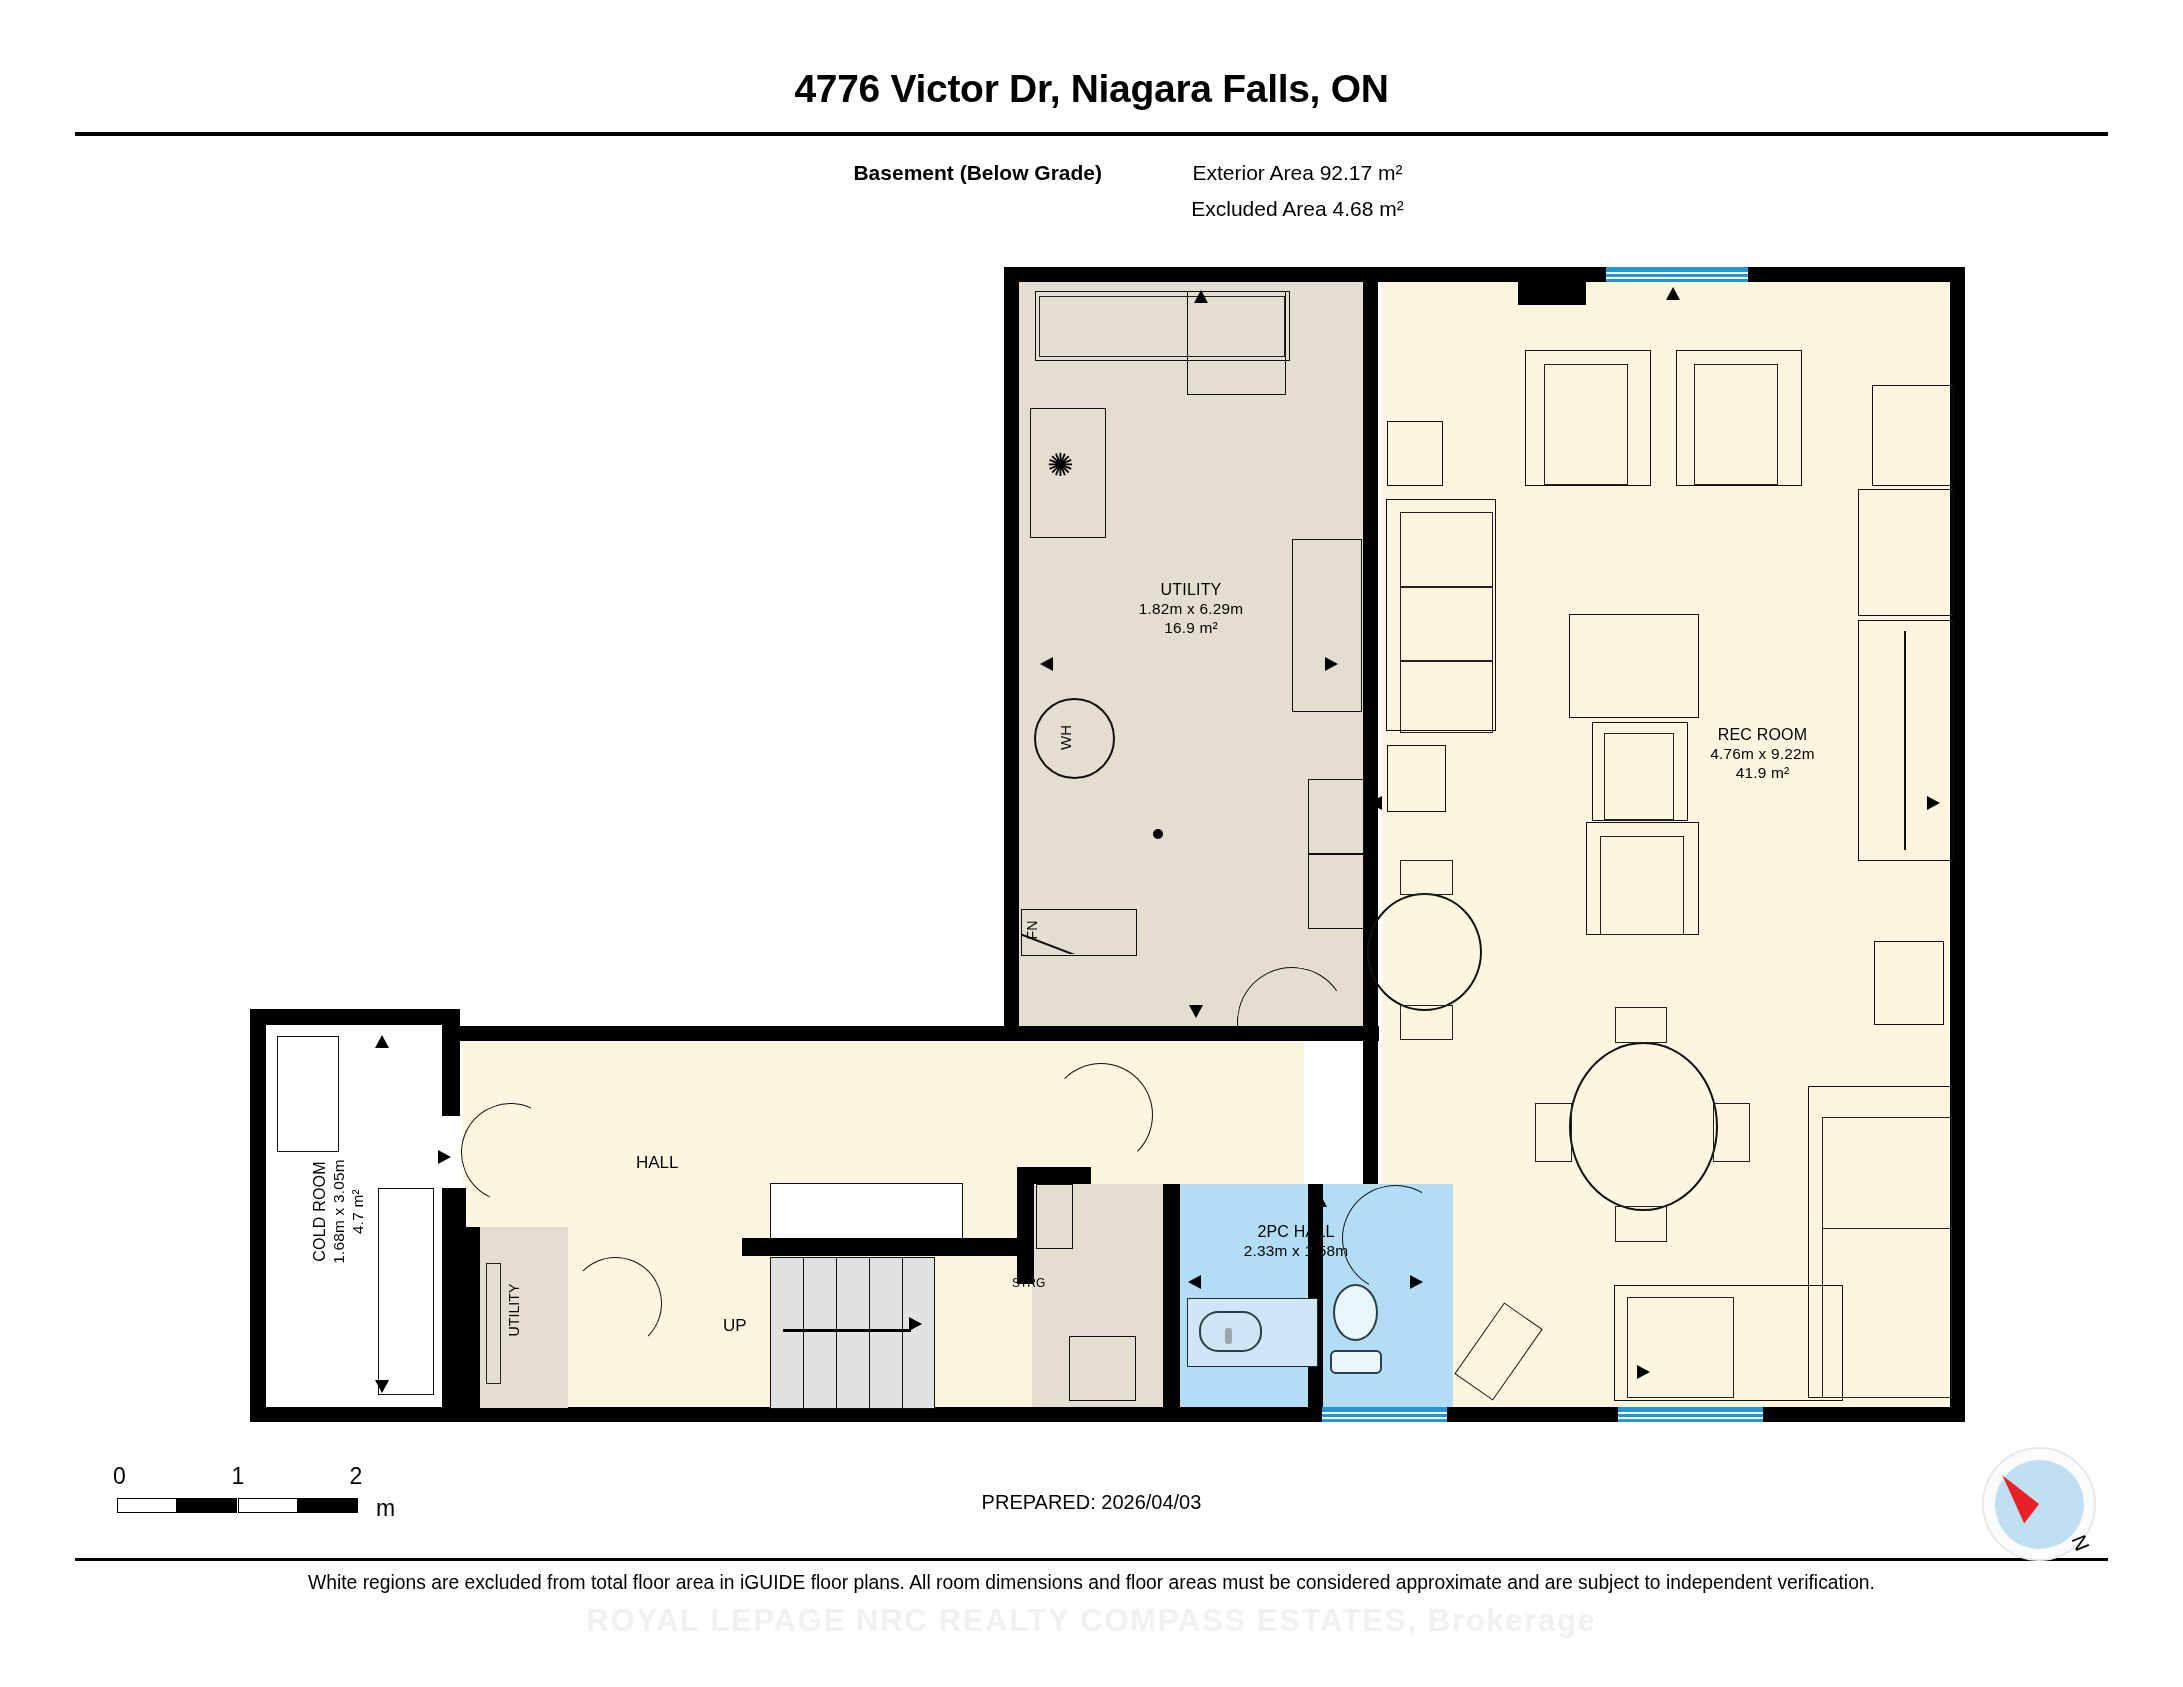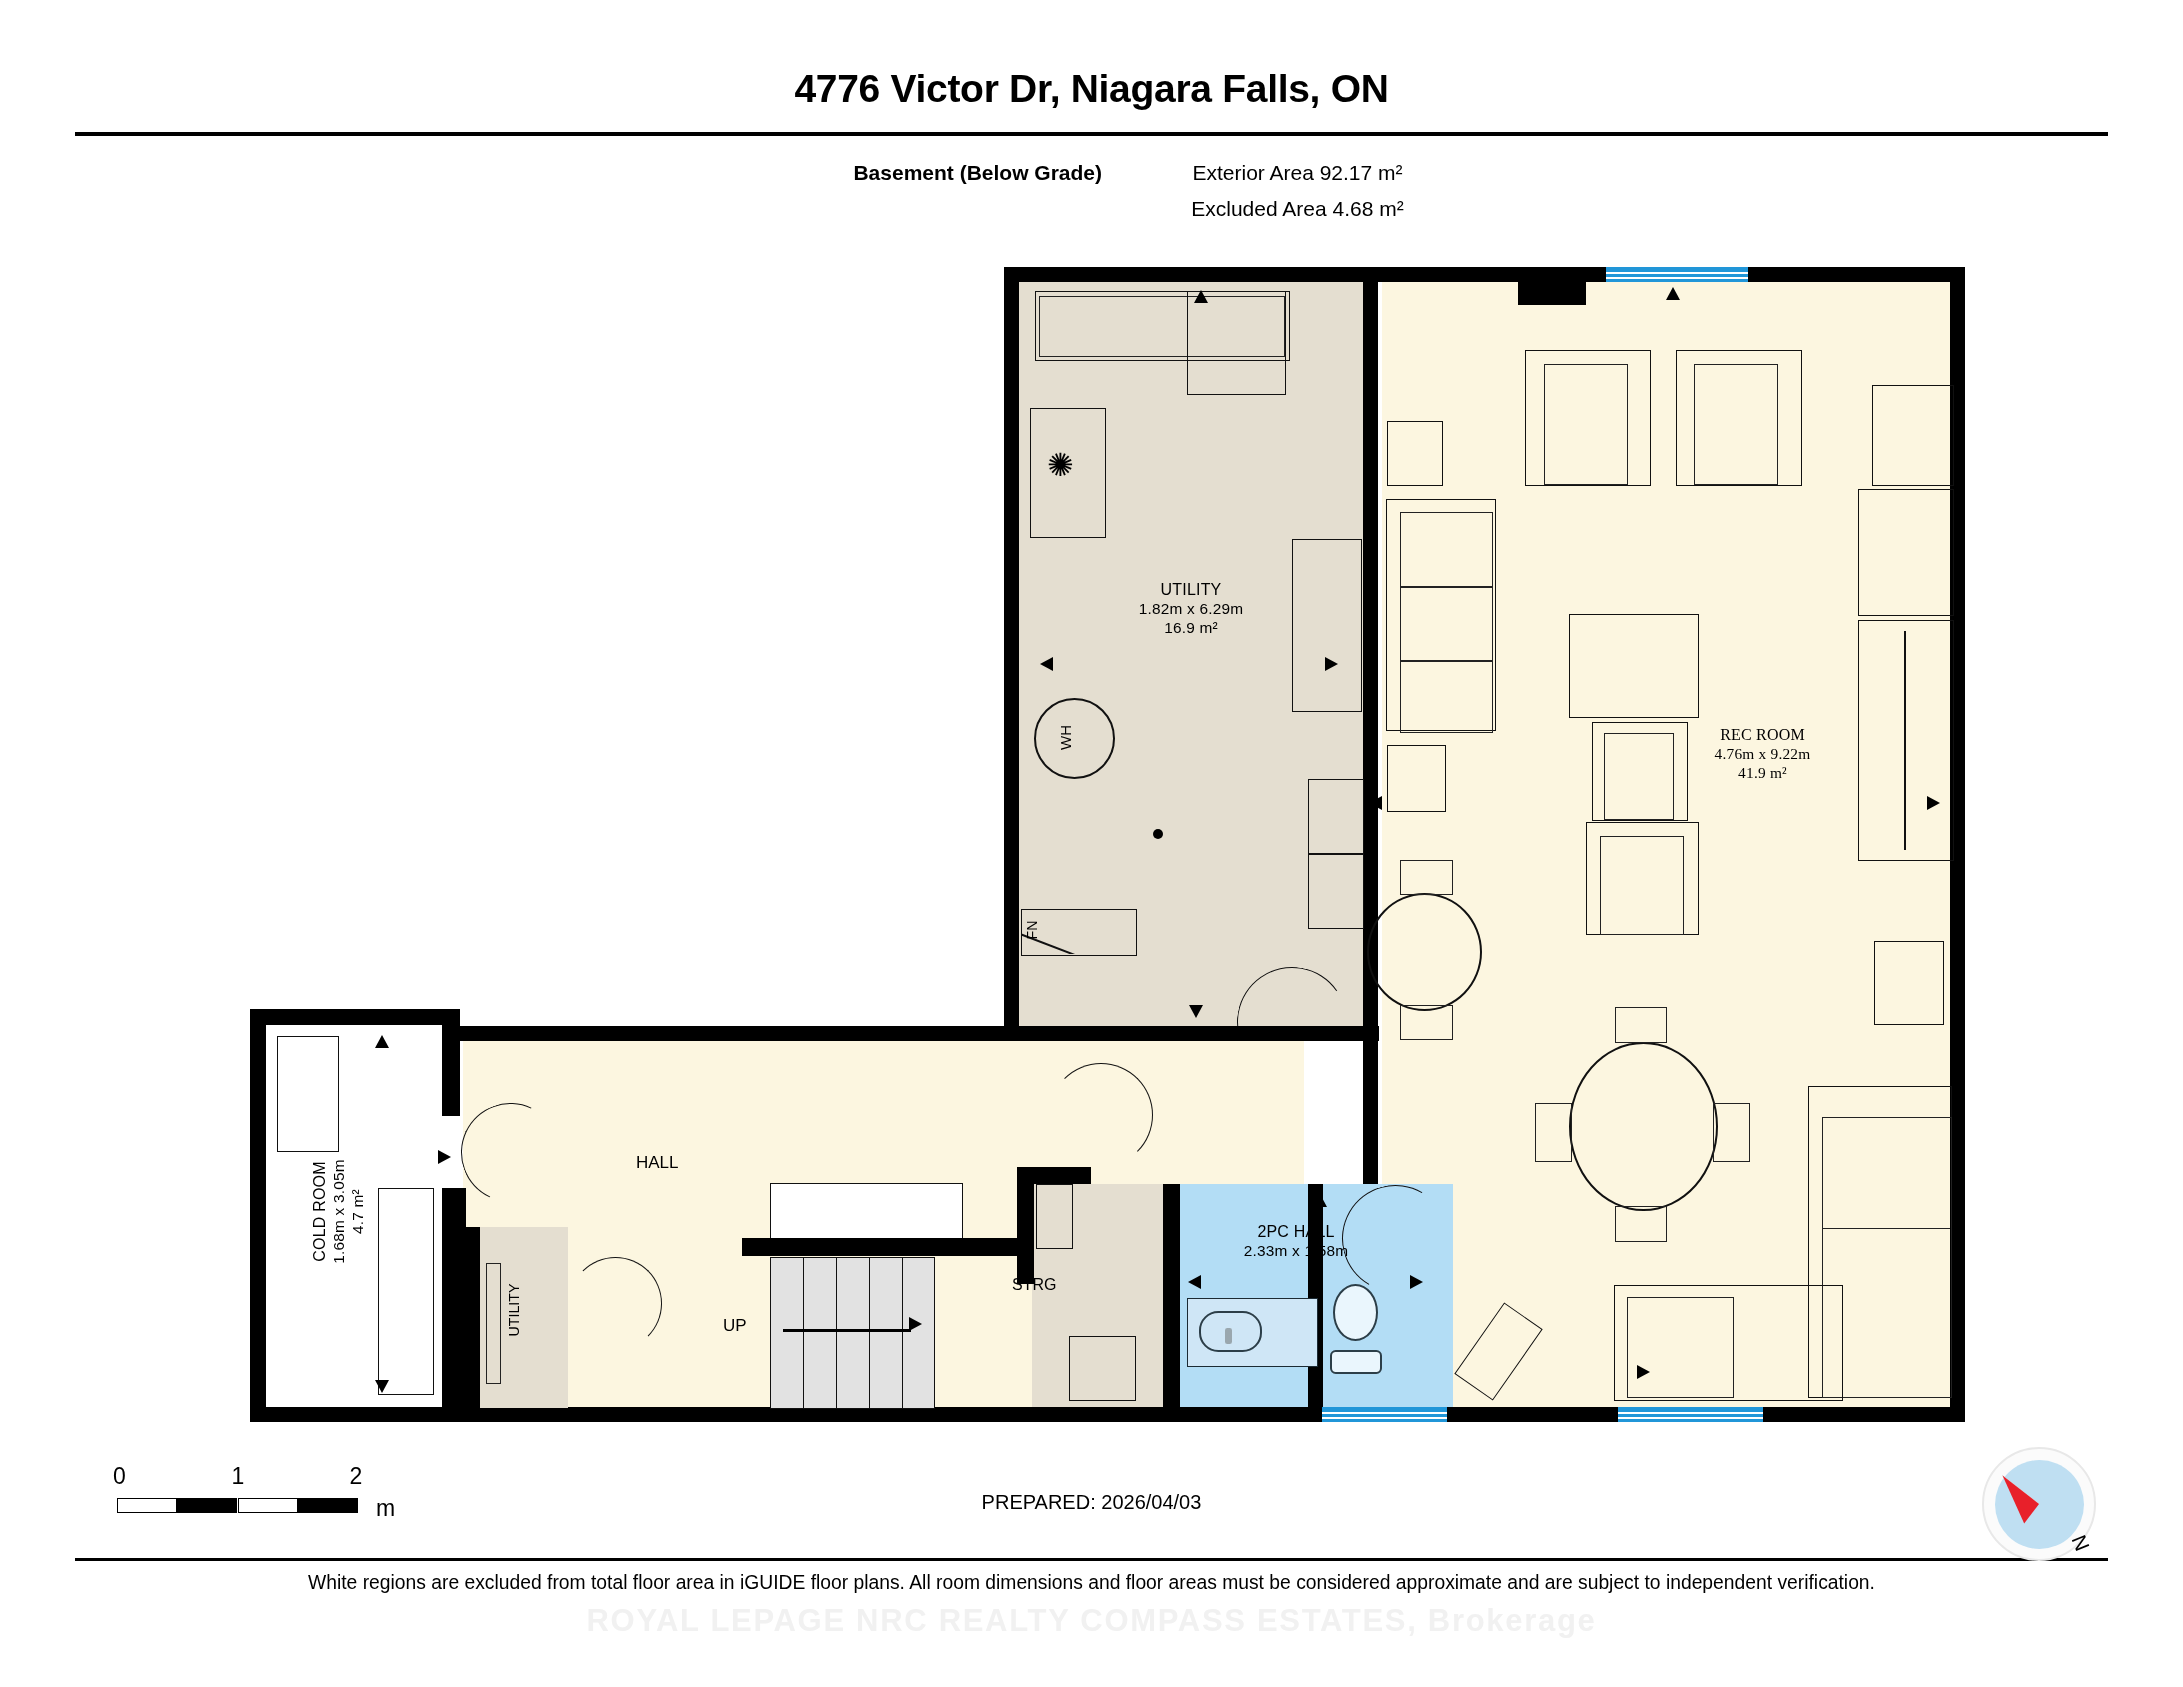--- a/index.html
+++ b/index.html
@@ -186,21 +186,21 @@
   <div class="furn-thin" style="left:1535px;top:1103px;width:35px;height:57px;"></div>
   <div class="furn-thin" style="left:1713px;top:1103px;width:35px;height:57px;"></div>
 
   <div class="furn" style="left:1808px;top:1086px;width:142px;height:310px;"></div>
   <div class="furn-thin" style="left:1822px;top:1117px;width:128px;height:279px;"></div>
   <div class="furn-thin" style="left:1822px;top:1228px;width:128px;height:1.1px;border:none;border-top:1.1px solid #222;"></div>
   <div class="furn" style="left:1614px;top:1285px;width:227px;height:114px;"></div>
   <div class="furn-thin" style="left:1627px;top:1297px;width:105px;height:99px;"></div>
   <div class="arrowR" style="left:1637px;top:1365px;"></div>
 
-  <div class="rlabel" style="left:1629px;top:725px;width:267px;font-family:Liberation Serif, serif;">
+  <div class="rlabel" style="left:1629px;top:725px;width:267px;">
     <div class="nm">REC ROOM</div>
     <div>4.76m x 9.22m</div>
     <div>41.9 m²</div>
   </div>
 
   <div class="room fill-cream" style="left:463px;top:1040px;width:841px;height:367px;"></div>
   <div class="wall" style="left:449px;top:1026px;width:864px;height:15px;"></div>
   <div class="wall" style="left:250px;top:1407px;width:1063px;height:15px;"></div>
 
   <div class="tinylabel" style="left:636px;top:1153px;font-size:17px;">HALL</div>
@@ -213,21 +213,21 @@
   <div style="position:absolute;left:836px;top:1257px;width:1.1px;height:152px;background:#111;"></div>
   <div style="position:absolute;left:869px;top:1257px;width:1.1px;height:152px;background:#111;"></div>
   <div style="position:absolute;left:902px;top:1257px;width:1.1px;height:152px;background:#111;"></div>
   <div style="position:absolute;left:783px;top:1329px;width:128px;height:2.8px;background:#000;"></div>
   <div class="arrowR" style="left:909px;top:1317px;"></div>
   <div class="tinylabel" style="left:723px;top:1316px;font-size:17px;">UP</div>
 
   <div class="room fill-taupe" style="left:1032px;top:1184px;width:182px;height:223px;"></div>
   <div class="wall" style="left:1017px;top:1167px;width:17px;height:117px;"></div>
   <div class="wall" style="left:1017px;top:1167px;width:74px;height:17px;"></div>
-  <div class="tinylabel" style="left:1012px;top:1276px;font-size:16px;">STRG</div>
+  <div class="tinylabel" style="left:1012px;top:1276px;font-size:12px;">STRG</div>
   <div class="furn" style="left:1036px;top:1184px;width:35px;height:63px;"></div>
   <div class="furn" style="left:1069px;top:1336px;width:65px;height:63px;"></div>
   <div class="dooarc" style="left:1049px;top:1063px;width:102px;height:102px;border-color:#111 #111 transparent transparent;"></div>
 
   <div class="room fill-blue" style="left:1180px;top:1184px;width:273px;height:223px;"></div>
   <div class="wall" style="left:1163px;top:1184px;width:17px;height:223px;"></div>
   <div class="wall" style="left:1308px;top:1184px;width:15px;height:223px;"></div>
   <div class="win" style="left:1322px;top:1407px;width:125px;height:15px;"></div>
 
   <div class="rlabel" style="left:1171px;top:1222px;width:250px;">

